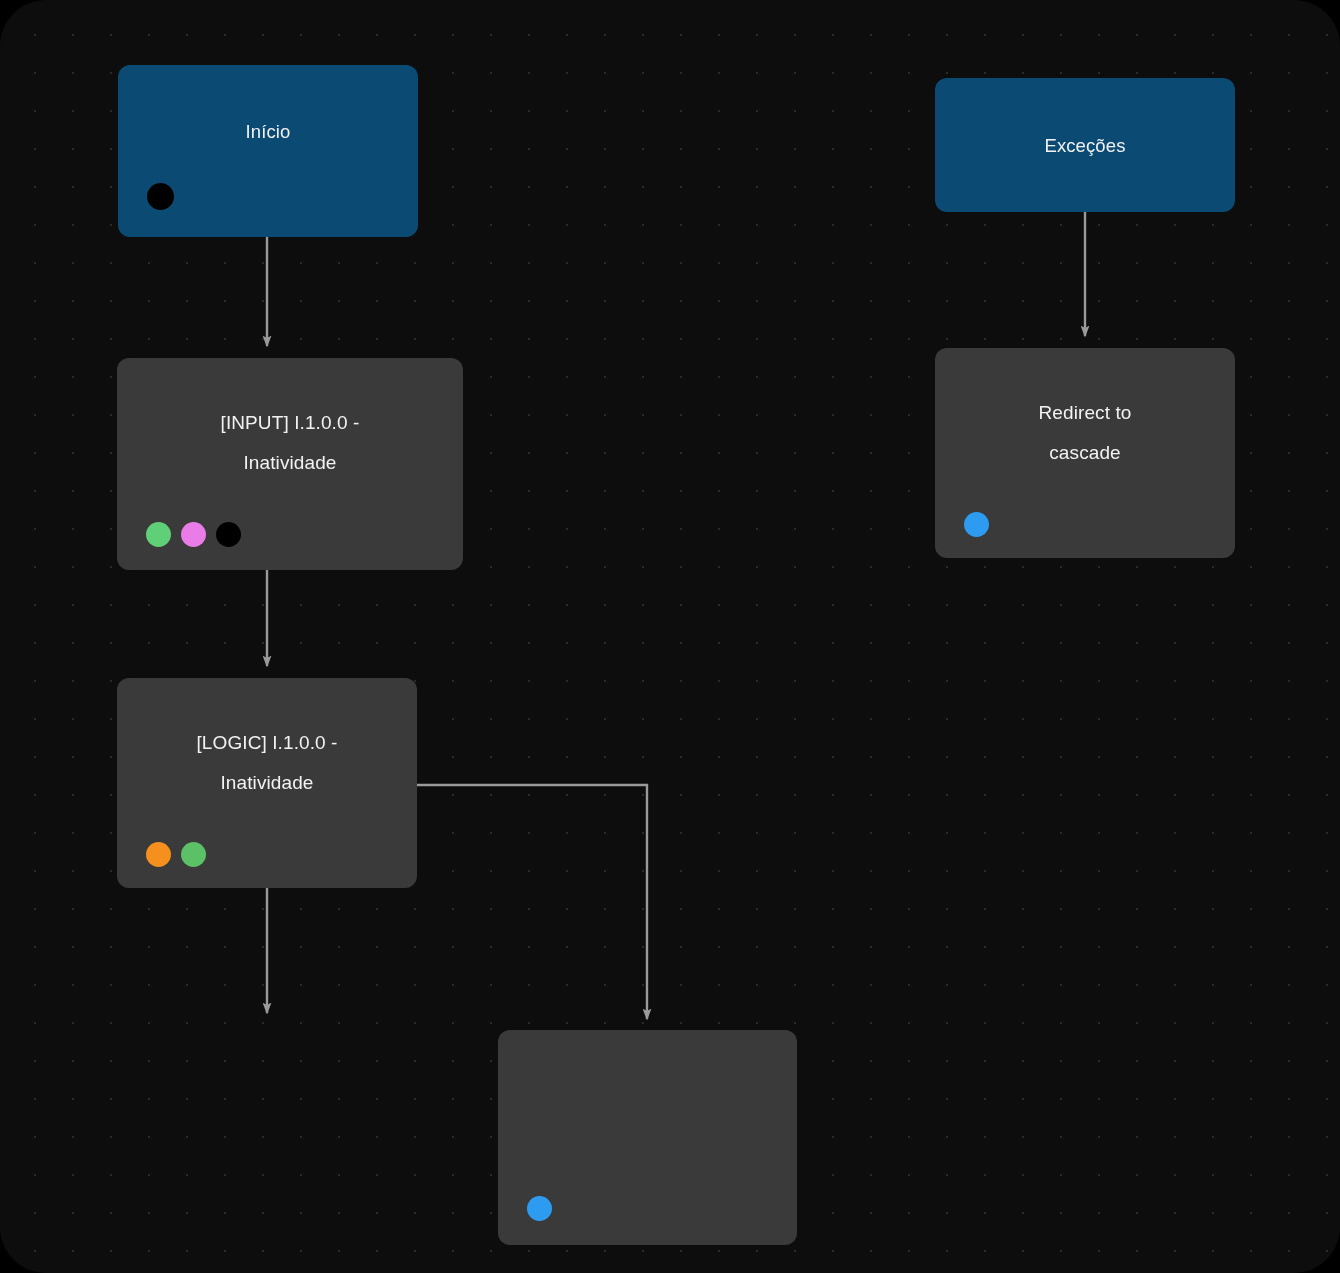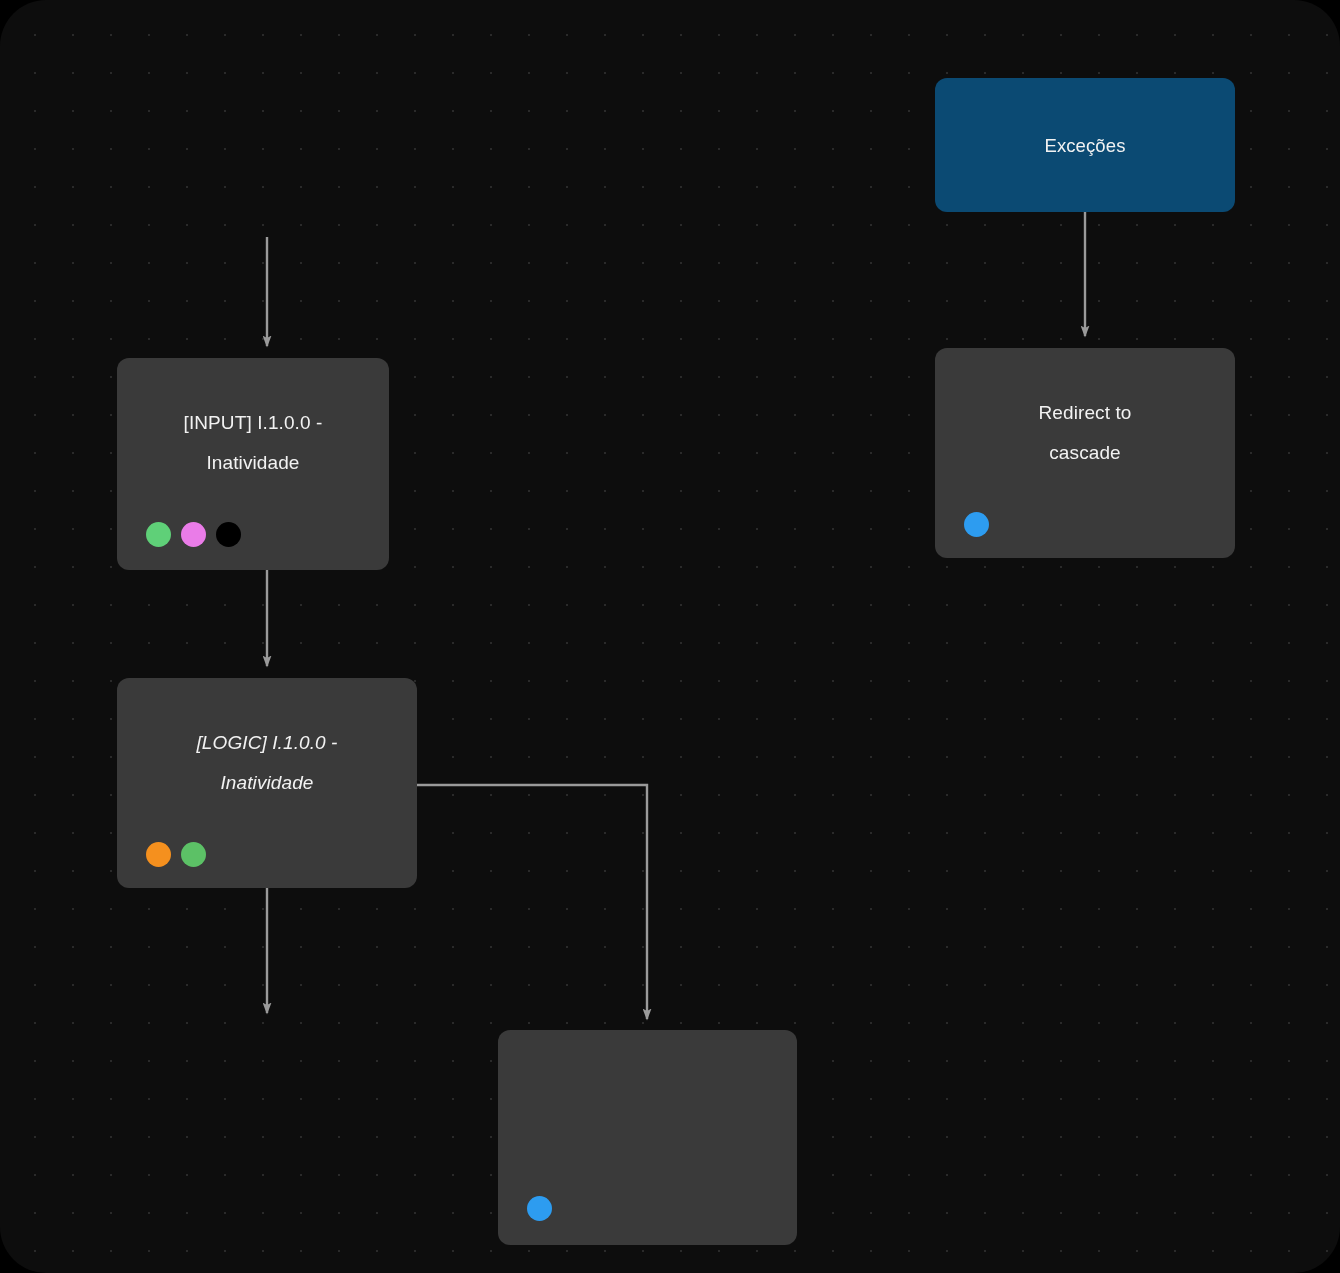--- a/index.html
+++ b/index.html
@@ -101,45 +101,51 @@
 
     <path d="M267,570 L267,666" stroke="#9a9a9a" stroke-width="2.4" fill="none" marker-end="url(#arrowhead)"></path>
 
     <path d="M267,888 L267,1013" stroke="#9a9a9a" stroke-width="2.4" fill="none" marker-end="url(#arrowhead)"></path>
 
     <path d="M417,785 L647,785 L647,1019" stroke="#9a9a9a" stroke-width="2.4" fill="none" stroke-linejoin="miter" marker-end="url(#arrowhead)"></path>
 
     <path d="M1085,212 L1085,336" stroke="#9a9a9a" stroke-width="2.4" fill="none" marker-end="url(#arrowhead)"></path>
   </svg>
 
+  <div class="node blue" style="left:118px; top:65px; width:300px; height:172px;">
+    <div class="node-label" style="margin-top:47px;">Início</div>
+    <div class="ports" style="top:118px;">
+      <span class="port" style="background:#000000;"></span>
+    </div>
+  </div>
 
   <div class="node blue" style="left:935px; top:78px; width:300px; height:134px;">
     <div class="node-label" style="margin-top:48px;">Exceções</div>
   </div>
 
-  <div class="node grey" style="left:117px; top:358px; width:272px; height:212px;">
+  <div class="node grey" style="left:117px; top:358px; width:346px; height:212px;">
     <div class="node-label" style="margin-top:45px;">[INPUT] I.1.0.0 -
 Inatividade</div>
     <div class="ports" style="top:164px;">
       <span class="port" style="background:#5fd078;"></span>
       <span class="port" style="background:#ea7ce8;"></span>
       <span class="port" style="background:#000000;"></span>
     </div>
   </div>
 
   <div class="node grey" style="left:935px; top:348px; width:300px; height:210px;">
     <div class="node-label" style="margin-top:45px;text-align:center;">Redirect to
 cascade</div>
     <div class="ports" style="top:164px;">
       <span class="port" style="background:#2d9cf0;"></span>
     </div>
   </div>
 
   <div class="node grey" style="left:117px; top:678px; width:300px; height:210px;">
-    <div class="node-label" style="margin-top:45px;font-style:italic;">[LOGIC] I.1.0.0 -
+    <div class="node-label" style="margin-top:45px;">[LOGIC] I.1.0.0 -
 Inatividade</div>
     <div class="ports" style="top:164px;">
       <span class="port" style="background:#f5901e;"></span>
       <span class="port" style="background:#5cc166;"></span>
     </div>
   </div>
 
 
   <div class="node grey" style="left:498px; top:1030px; width:299px; height:215px;">
     <div class="ports" style="top:166px;">

